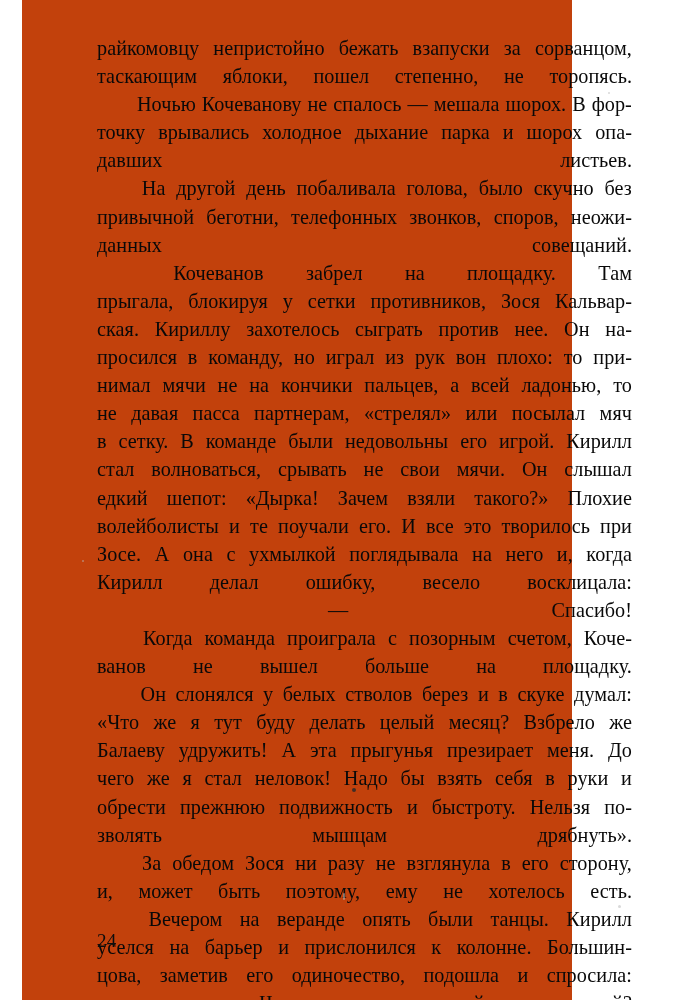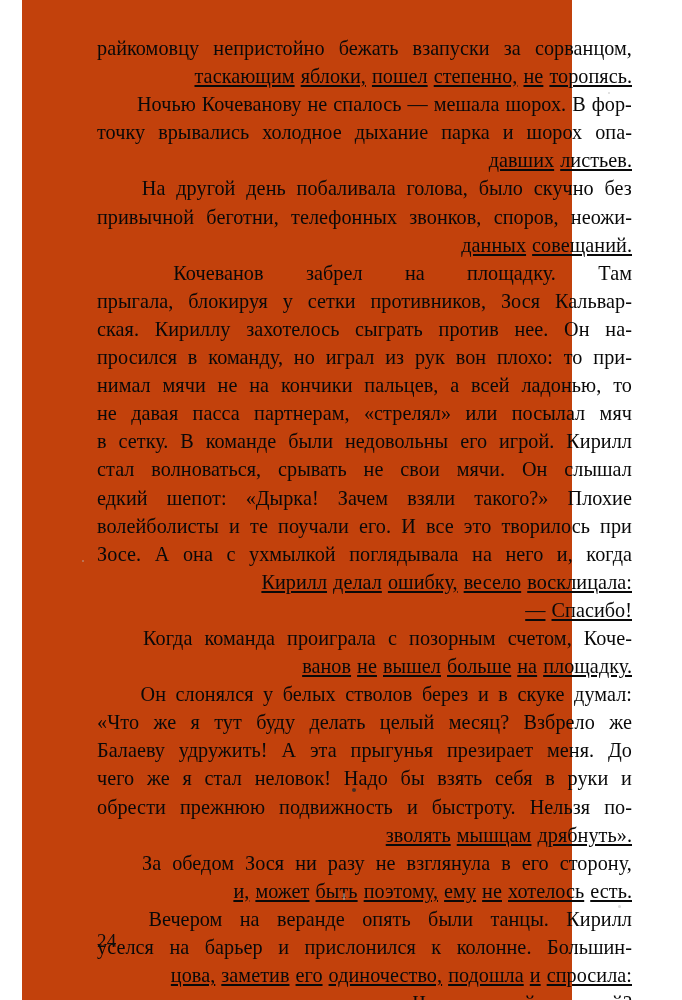--- a/index.html
+++ b/index.html
@@ -47,22 +47,21 @@
     letter-spacing: 0.05px;
     white-space: pre;
     color: #090909;
   }
   
   .line.j > span.w {
     display: inline-block;
   }
   
   .line.last {
-    justify-content: flex-end;
-    text-decoration: underline;
+    justify-content: space-between;
   }
   .line.last > span.w + span.w {
     margin-left: 0.30em;
   }
   
   .line.indent {
     text-indent: 0;
   }
   .line.indent::before {
     content: "";

